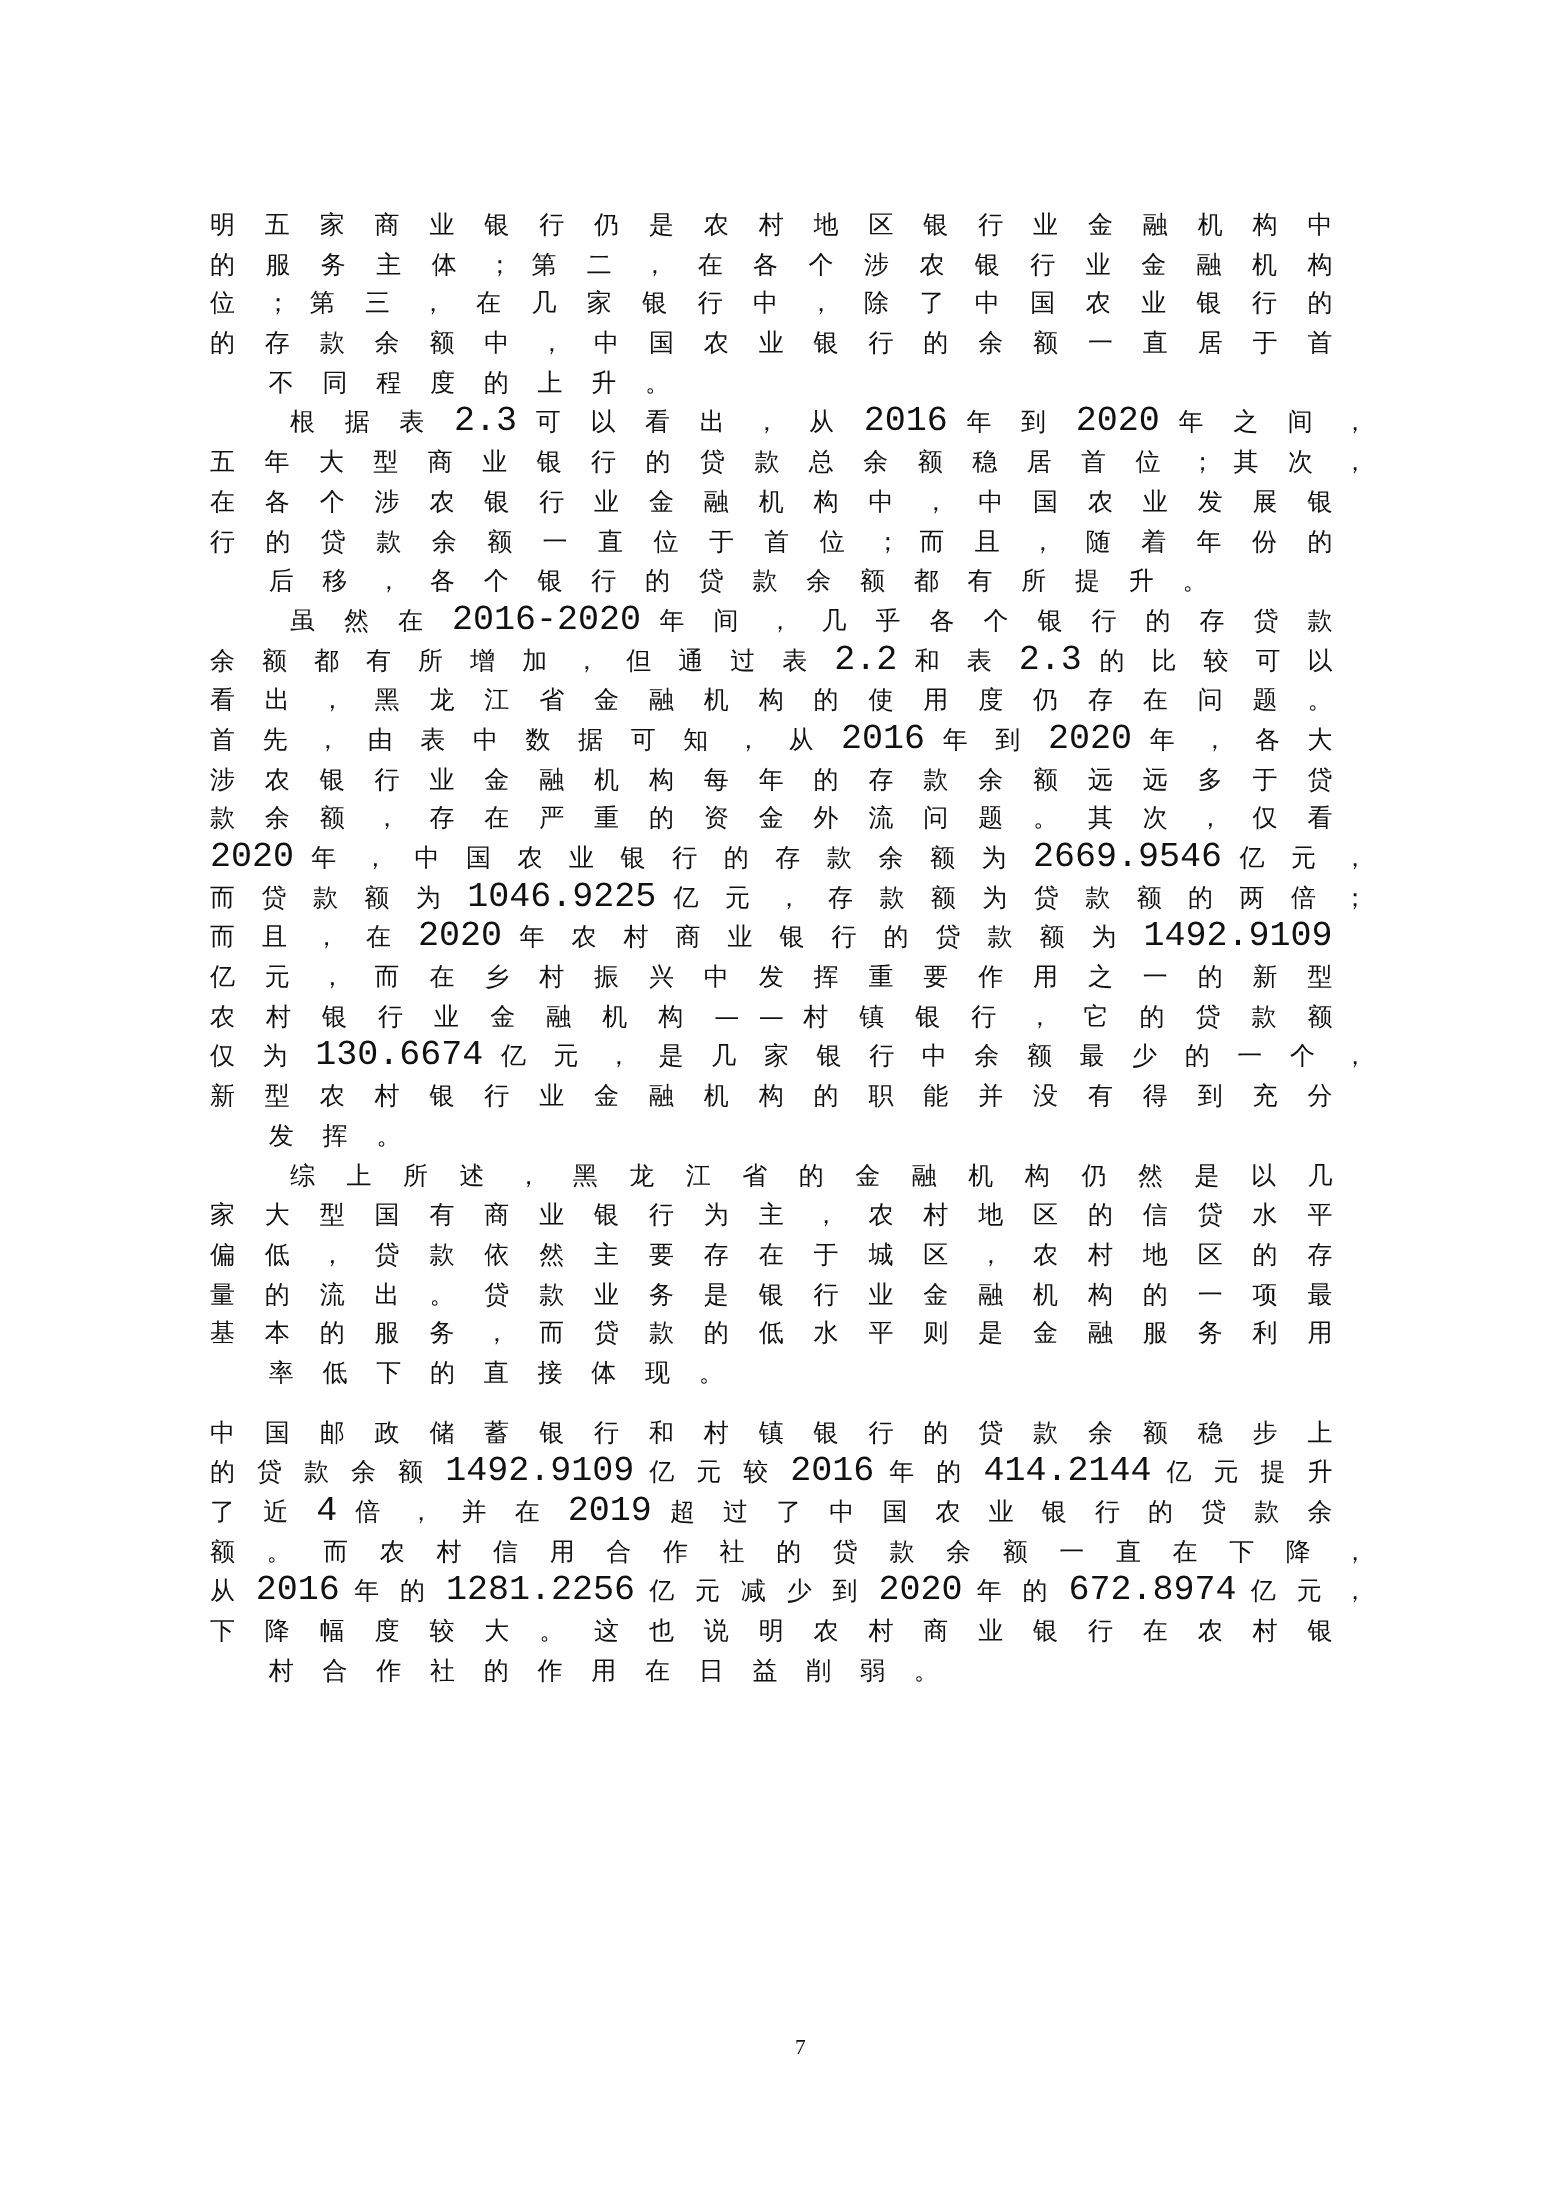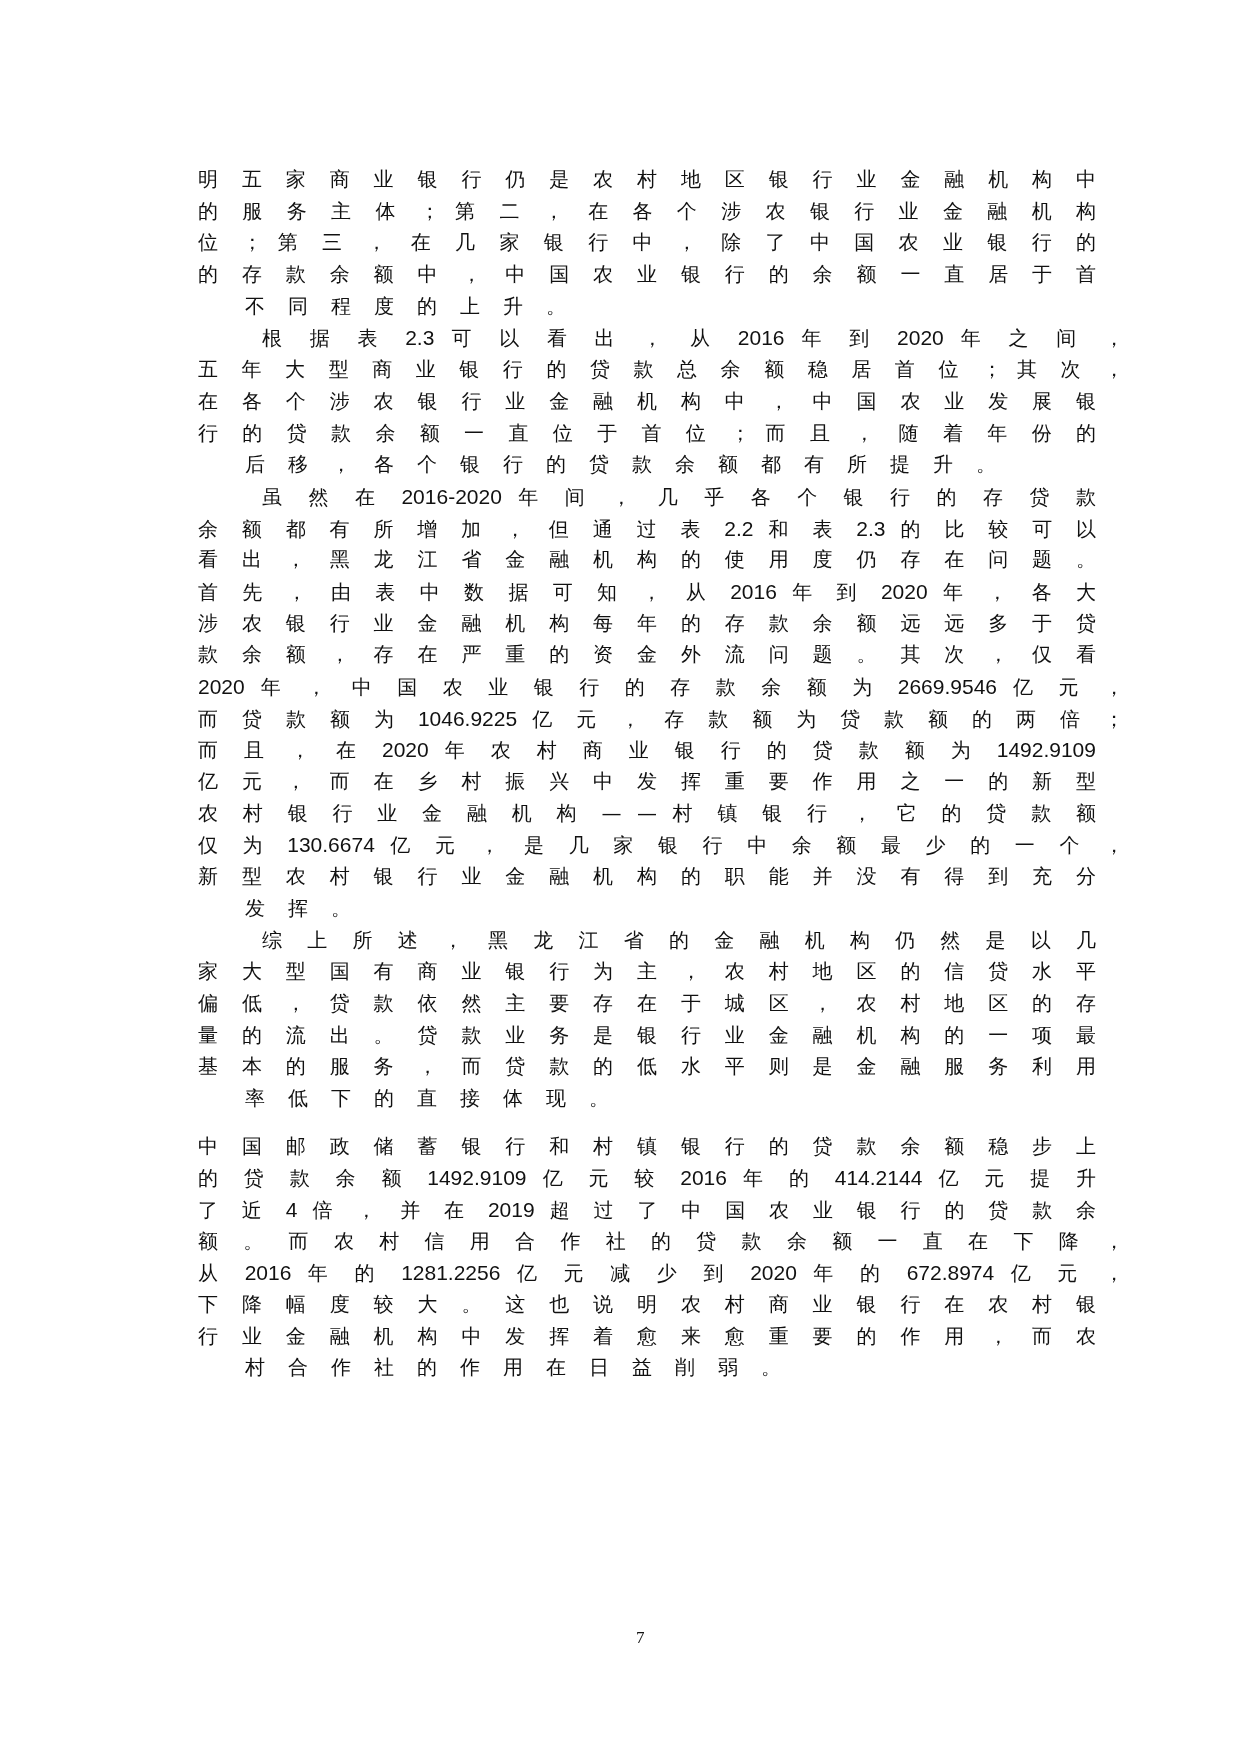--- a/index.html
+++ b/index.html
@@ -3,37 +3,37 @@
   <meta charset="utf-8">
   <style>
     html, body { margin: 0; padding: 0; background: #ffffff; }
     body { width: 1240px; height: 1754px; position: relative; overflow: hidden; }
     .page {
       position: absolute; left: 0; top: 0; width: 1240px; height: 1754px; background: #fff;
       color: #111;
       font-family: "DejaVu Sans", "Liberation Sans", sans-serif;
     }
     .body-text {
-      position: absolute; left: 198px; top: 164px; width: 898px;
+      position: absolute; left: 168px; top: 164px; width: 898px;
     }
     .para { margin: 0; padding: 0; }
     .line {
       display: block;
       height: 31.7px;
       line-height: 31.7px;
       font-size: 20px;
       text-align: justify;
       text-align-last: justify;
       white-space: nowrap;
       overflow: visible;
       letter-spacing: 0;
     }
     .line.last { text-align-last: left; letter-spacing: 23px; margin-left: 47px; }
     .line.indent { padding-left: 64px; }
-    .line .num { font-family: Liberation Sans, sans-serif; font-size: 21px; }
+    .line .num { font-family: Liberation Mono, monospace; font-size: 28px; }
     .para.gap-before { margin-top: 16px; }
     .line.overhang { margin-right: -28px; }
     .page-number {
       position: absolute; left: 636px; top: 1628px;
       font-family: "Liberation Serif", serif; font-size: 17px; color: #111;
     }
   </style>
 </head>
 <body>
 
@@ -77,18 +77,17 @@
         <span class="line">基 本 的 服 务 ， 而 贷 款 的 低 水 平 则 是 金 融 服 务 利 用</span>
         <span class="line last">率低下的直接体现。</span>
       </div>
       <div class="para gap-before">
         <span class="line">中 国 邮 政 储 蓄 银 行 和 村 镇 银 行 的 贷 款 余 额 稳 步 上</span>
         <span class="line">的 贷 款 余 额 <span class="num">1492.9109</span> 亿 元 较 <span class="num">2016</span> 年 的 <span class="num">414.2144</span> 亿 元 提 升</span>
         <span class="line">了 近 <span class="num">4</span> 倍 ， 并 在 <span class="num">2019</span> 超 过 了 中 国 农 业 银 行 的 贷 款 余</span>
         <span class="line overhang">额 。 而 农 村 信 用 合 作 社 的 贷 款 余 额 一 直 在 下 降 ，</span>
         <span class="line overhang">从 <span class="num">2016</span> 年 的 <span class="num">1281.2256</span> 亿 元 减 少 到 <span class="num">2020</span> 年 的 <span class="num">672.8974</span> 亿 元 ，</span>
         <span class="line">下 降 幅 度 较 大 。 这 也 说 明 农 村 商 业 银 行 在 农 村 银</span>
-        <span class="line">行 业 金 融 机 构 中 发 挥 着 愈 来 愈 重 要 的 作 用 ， 而 农</span>
         <span class="line last">村合作社的作用在日益削弱。</span>
       </div>
     </div>
   <div class="page-number">7</div>
 </div>
 
 </body></html>

